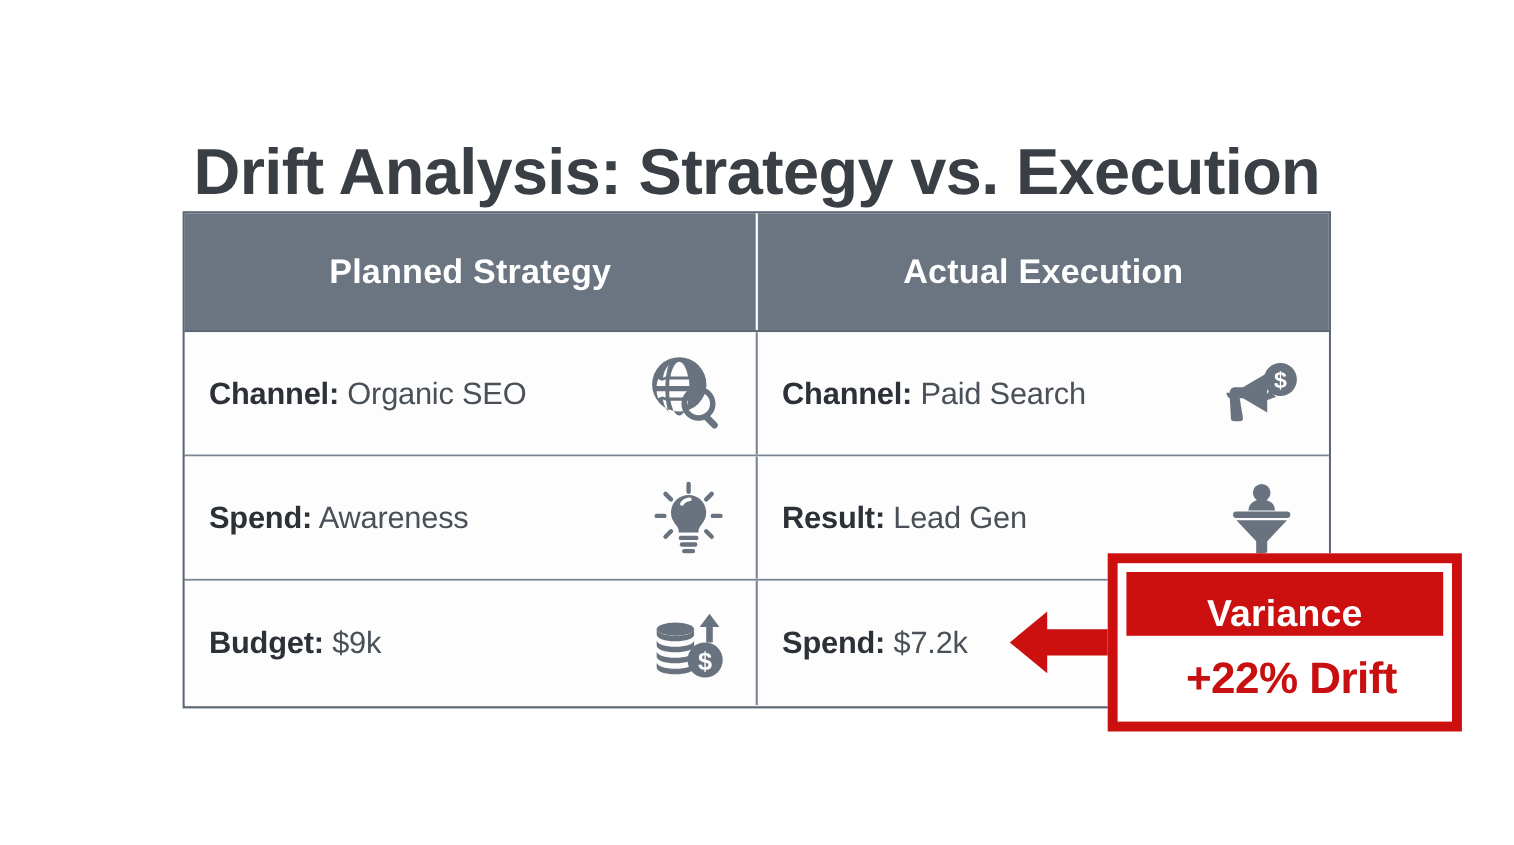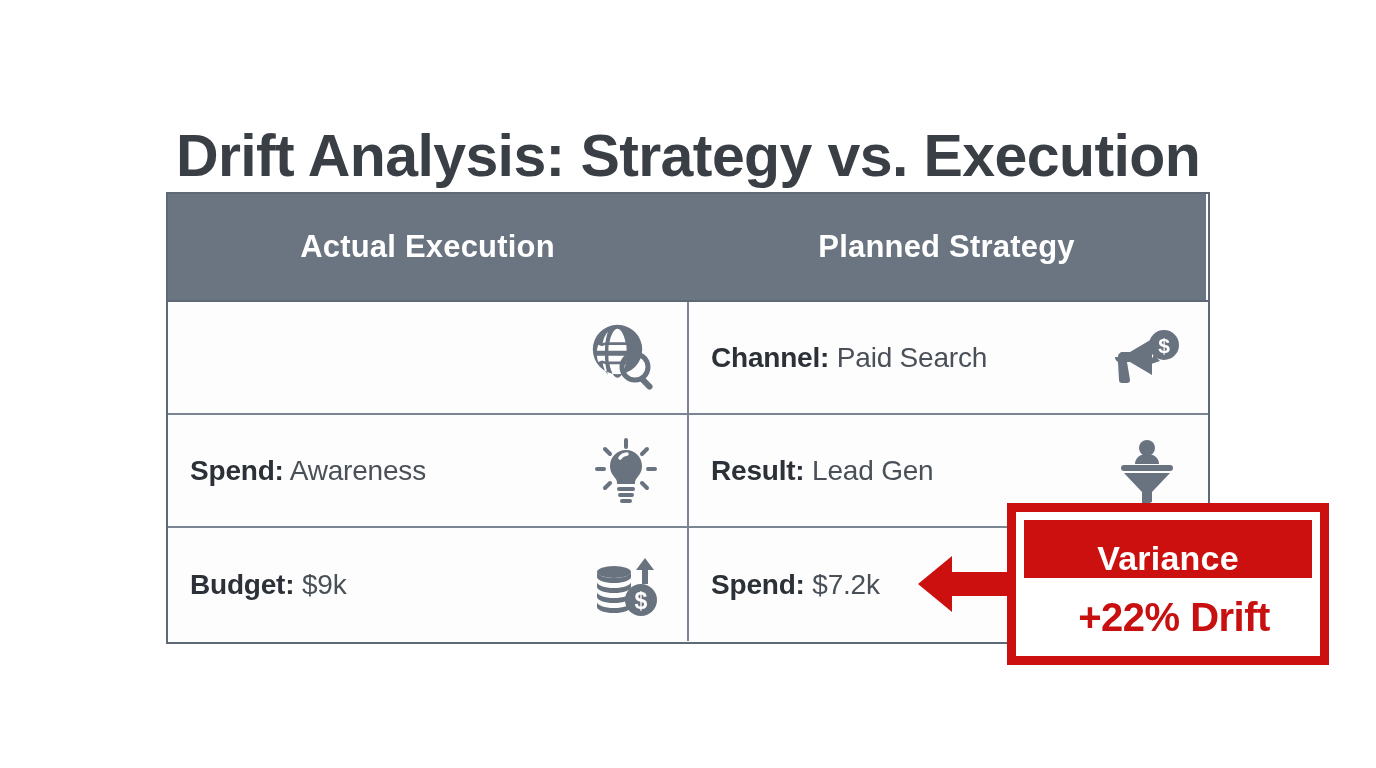--- a/index.html
+++ b/index.html
@@ -164,30 +164,34 @@
 </head>
 <body>
 
 <div id="stage">
 
   <div class="title">Drift Analysis: Strategy vs. Execution</div>
 
   <div class="table">
 
     <div class="thead">
+      <div class="th th-left">
+        <span>Planned Strategy</span>
+      </div>
       <div class="th">
         <span>Actual Execution</span>
       </div>
-      <div class="th th-left">
-        <span>Planned Strategy</span>
-      </div>
     </div>
 
     <div class="trow">
       <div class="td td-left">
+        <div class="cell-text">
+          <span class="lbl">Channel:</span> 
+          <span class="val">Organic SEO</span>
+        </div>
         <div class="cell-icon">
           <svg width="70" height="70" viewBox="0 0 70 70" fill="none">
             <g fill="#69727f">
               <path d="M30 4a26 26 0 1 0 0 52 26 26 0 0 0 0-52zm0 4.2c3.3 0 6.9 5.6 8.4 14.2H21.6C23.1 13.8 26.7 8.2 30 8.2zM17.4 22.4c-1 .3-2 .7-3 1.1A21.9 21.9 0 0 1 20 11.3c-1.2 3.1-2.1 6.9-2.6 11.1zM13.9 26.4c.9-.4 2-.8 3.2-1.1-.2 2-.3 4-.3 6.1H8.3c.2-2.3.7-4.5 1.5-6.5 1.2.6 2.6 1.1 4.1 1.6zM16.8 36.5c0 2.1.1 4.1.3 6.1-1.2-.3-2.3-.7-3.2-1.1-1.5.5-2.9 1-4.1 1.6-.8-2-1.3-4.2-1.5-6.6h8.5zM17.4 45.6c.5 4.2 1.4 8 2.6 11.1a21.9 21.9 0 0 1-5.6-12.2c1 .4 2 .8 3 1.1zM30 59.8c-3.3 0-6.9-5.6-8.4-14.2h16.8C36.9 54.2 33.3 59.8 30 59.8zM39.3 42.6H20.7c-.2-2-.3-4-.3-6.1h19.2c0 2.1-.1 4.1-.3 6.1zM20.4 31.4c0-2.1.1-4.1.3-6.1h18.6c.2 2 .3 4 .3 6.1H20.4z" transform="translate(-2,-2) scale(0.95)"></path>
               <circle cx="44" cy="44" r="13" fill="none" stroke="#69727f" stroke-width="5"></circle>
               <rect x="52" y="52" width="6" height="16" rx="3" transform="rotate(-45 55 60)" fill="#69727f"></rect>
             </g>
           </svg>
         </div>
       </div>

